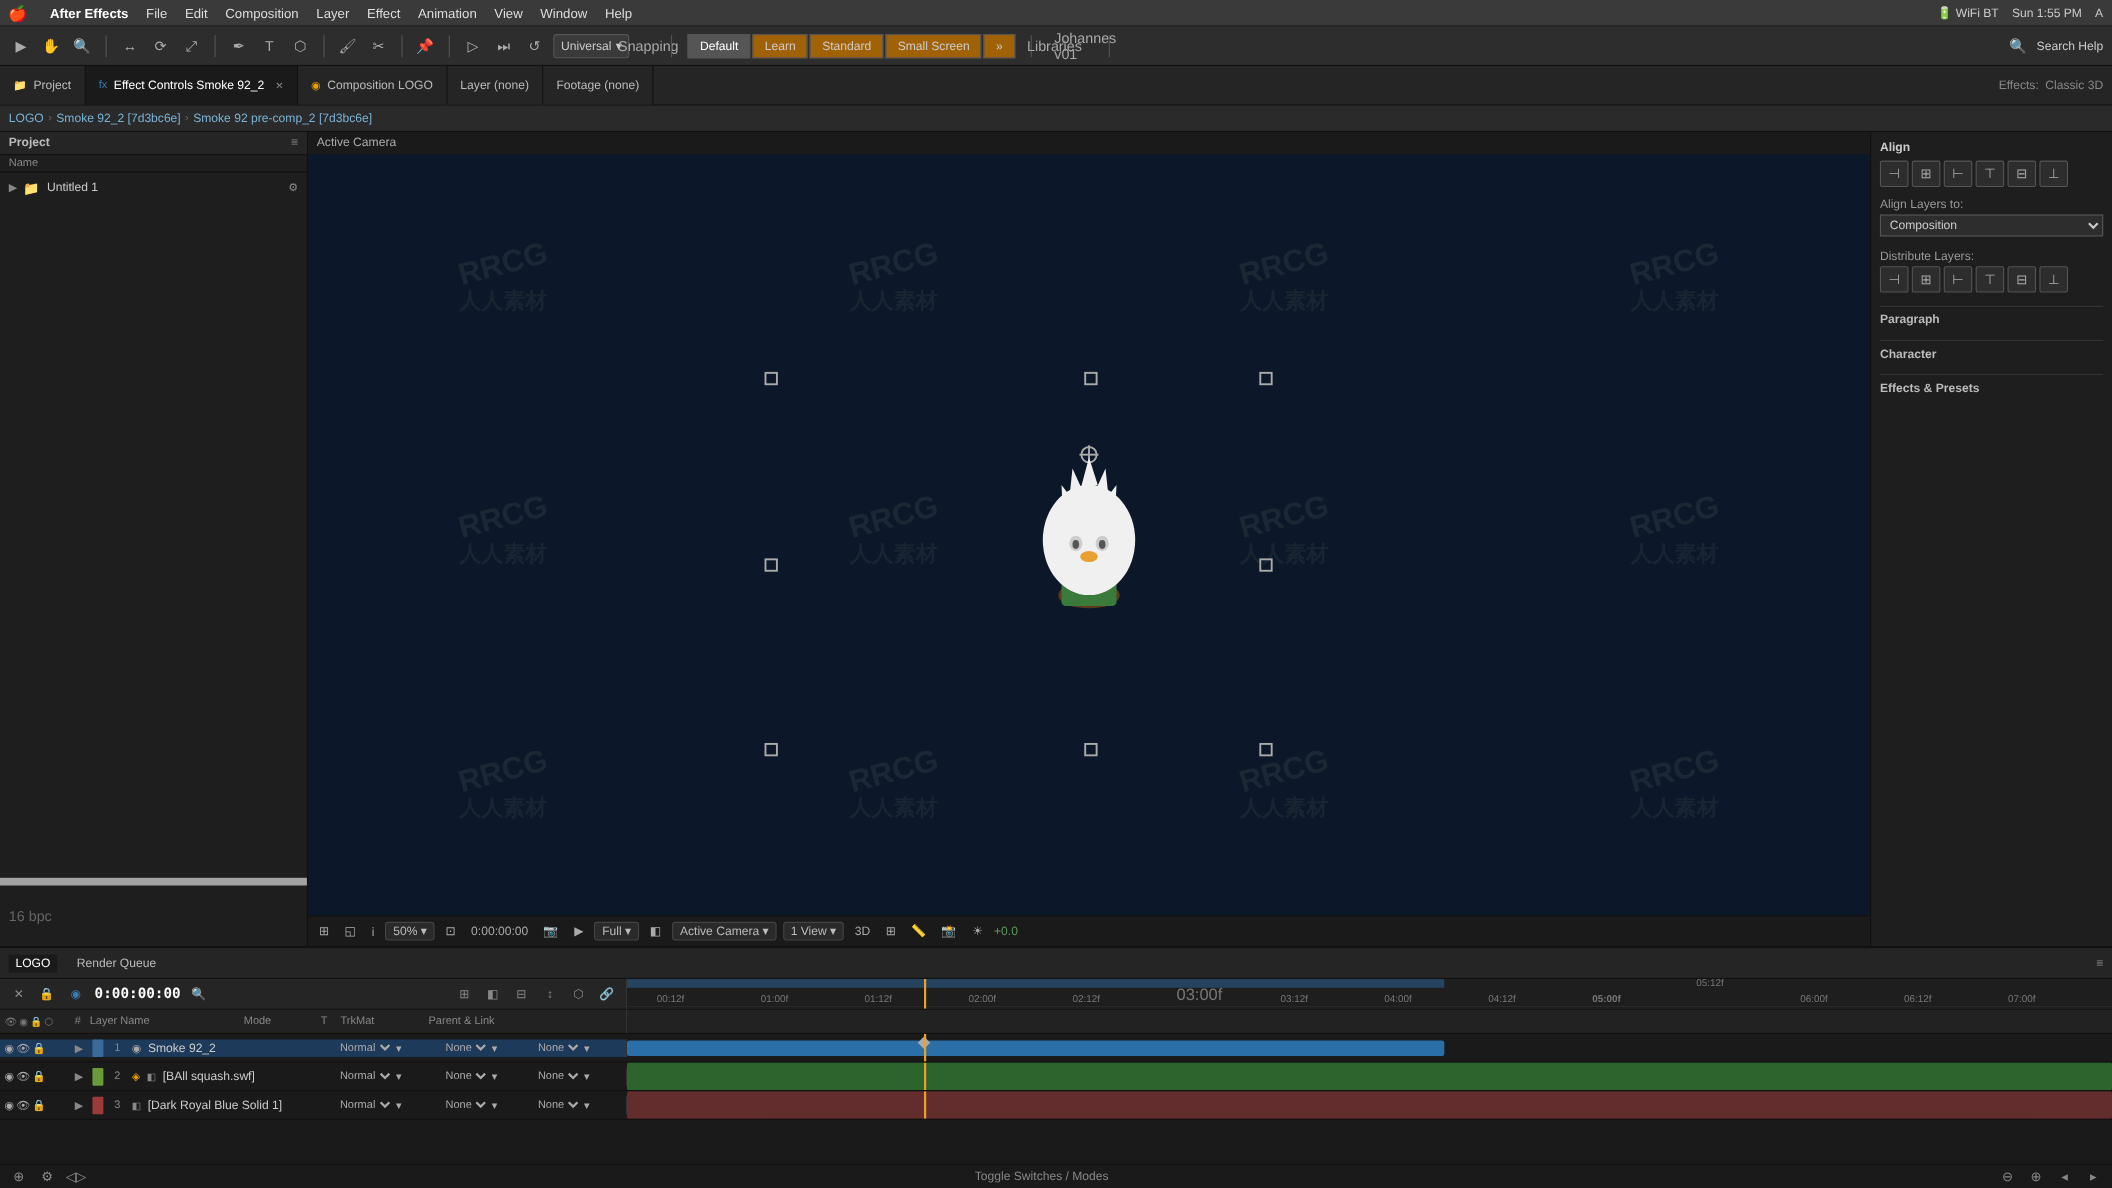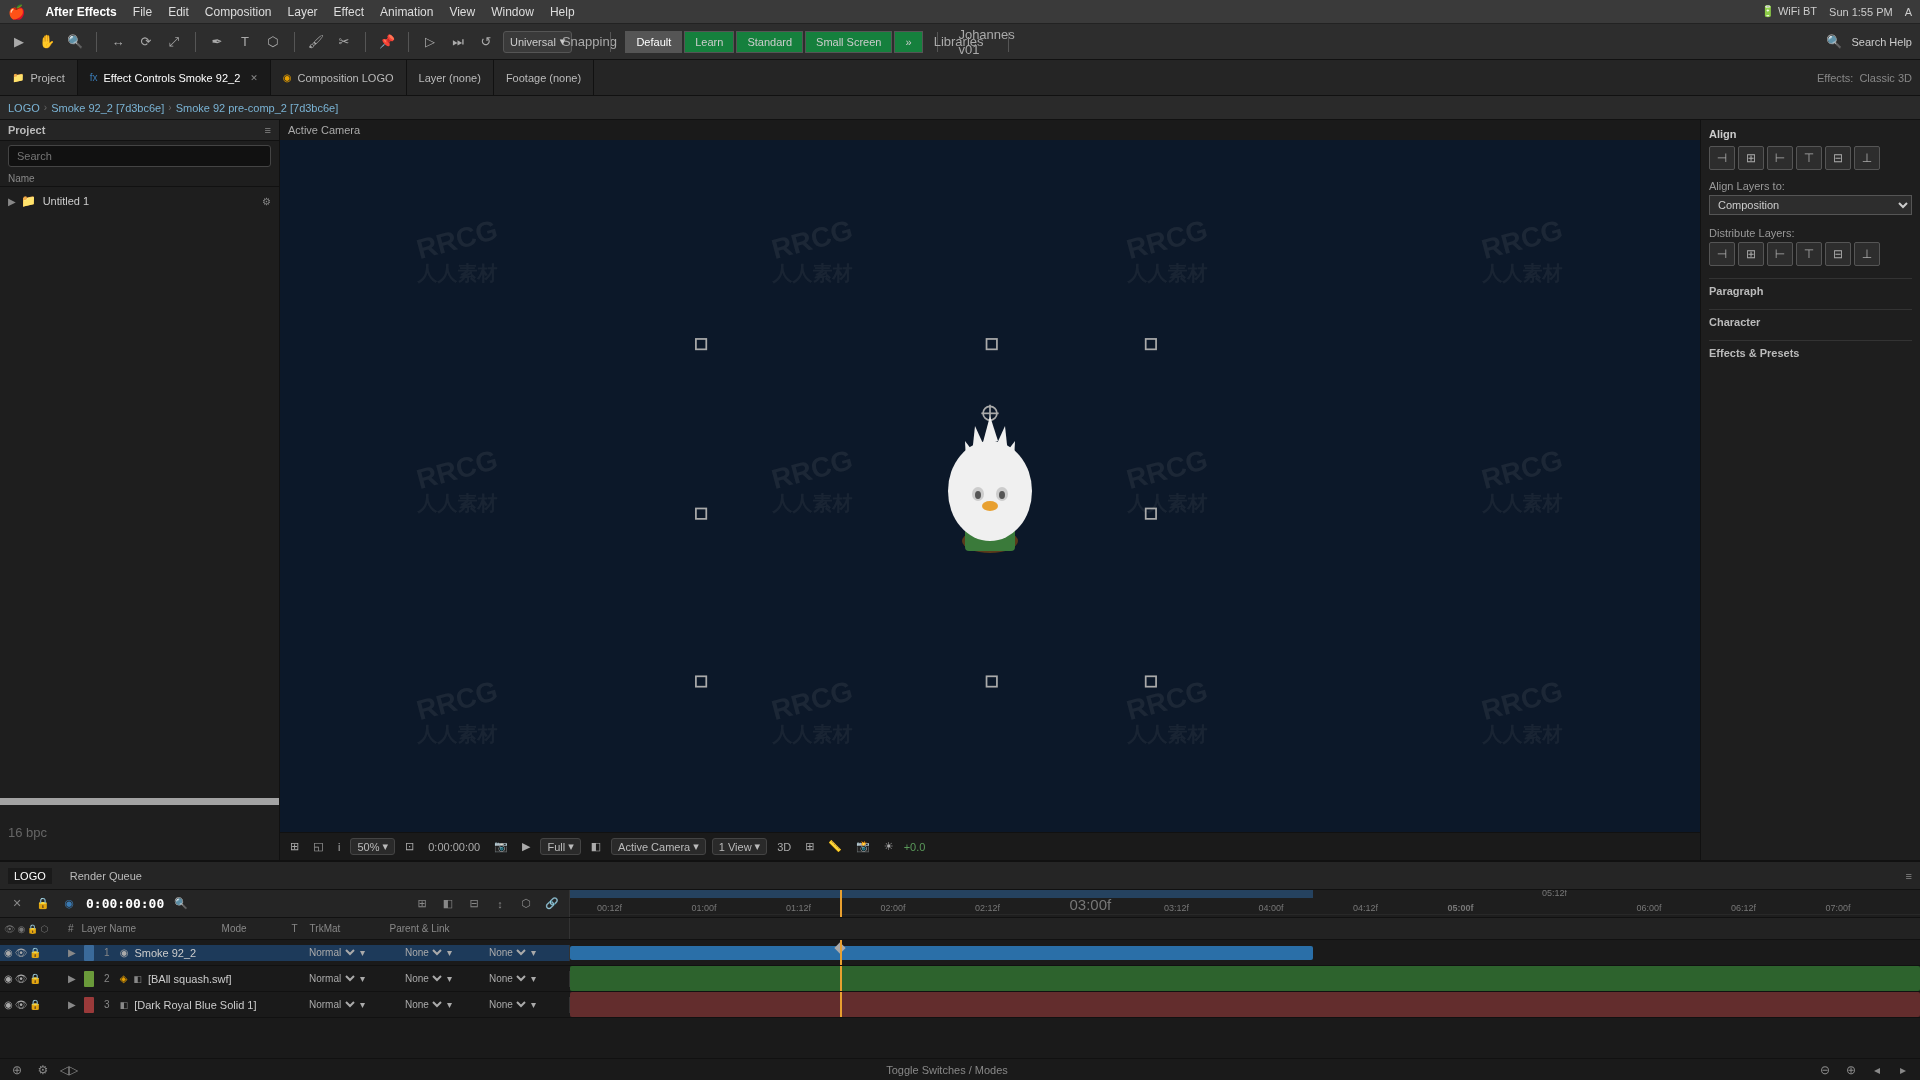--- a/index.html
+++ b/index.html
@@ -11,21 +11,21 @@
     .menu-app-name { color: #fff; font-weight: 600; font-size: 12px; }
     .menu-item { font-size: 12px; color: #ddd; cursor: pointer; }
     .menu-right { margin-left: auto; display: flex; align-items: center; gap: 12px; font-size: 11px; color: #ccc; }
 
     
     #toolbar { display: flex; align-items: center; height: 36px; background: #2d2d2d; padding: 0 8px; gap: 6px; border-bottom: 1px solid #111; }
     .toolbar-separator { width: 1px; height: 20px; background: #555; margin: 0 4px; }
     .toolbar-btn { width: 22px; height: 22px; display: flex; align-items: center; justify-content: center; color: #aaa; cursor: pointer; border-radius: 3px; font-size: 13px; }
     .toolbar-dropdown { display: flex; align-items: center; gap: 4px; background: #3a3a3a; border: 1px solid #555; border-radius: 3px; padding: 2px 6px; font-size: 11px; color: #ccc; cursor: pointer; height: 22px; }
     .toolbar-mode-group { display: flex; align-items: center; gap: 2px; margin: 0 4px; }
-    .mode-btn { padding: 2px 10px; height: 22px; background: #15803d; border: 1px solid #555; font-size: 11px; color: #ccc; cursor: pointer; display: flex; align-items: center; }
+    .mode-btn { padding: 2px 10px; height: 22px; background: #a16207; border: 1px solid #555; font-size: 11px; color: #ccc; cursor: pointer; display: flex; align-items: center; }
     .mode-btn.active { background: #555; color: #fff; }
 
     
     #panels-row { display: flex; height: 36px; background: #252525; border-bottom: 1px solid #111; }
     .panel-tab { display: flex; align-items: center; gap: 6px; padding: 0 12px; border-right: 1px solid #111; font-size: 11px; color: #bbb; cursor: pointer; background: #252525; }
     .panel-tab.active { background: #1a1a1a; color: #fff; }
 
     
     #breadcrumb { display: flex; align-items: center; height: 24px; background: #2a2a2a; padding: 0 8px; gap: 4px; border-bottom: 1px solid #111; font-size: 11px; color: #aaa; }
     .bread-item { color: #7ab3d4; cursor: pointer; }
@@ -212,23 +212,20 @@
   <span class="bread-item">Smoke 92 pre-comp_2 [7d3bc6e]</span>
 </div>
 
 <div id="main-layout">
 
   <div id="left-panel">
     <div id="project-header">
       <span class="panel-title">Project</span>
       <span style="color:#888; cursor:pointer;">≡</span>
     </div>
-    <div id="search-bar">
-      <input id="search-input" type="text" placeholder="Search" style="">
-    </div>
     <div class="project-header-row">
       <span>Name</span>
     </div>
     <div class="project-items">
       <div class="project-item">
         <span style="color:#888; font-size:10px;">▶</span>
         <span class="folder-icon">📁</span>
         <span>Untitled 1</span>
         <span style="margin-left:auto; color:#888; font-size:10px;">⚙</span>
       </div>

